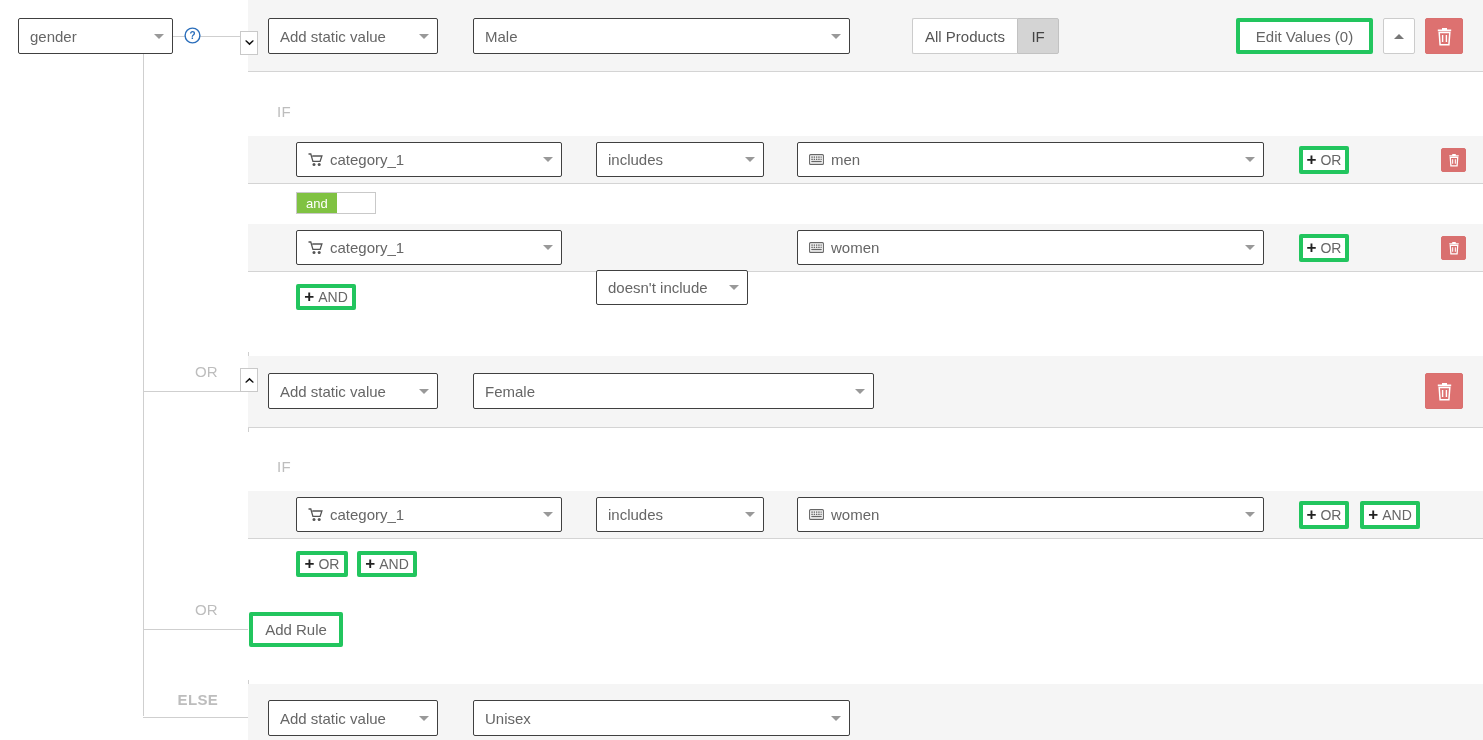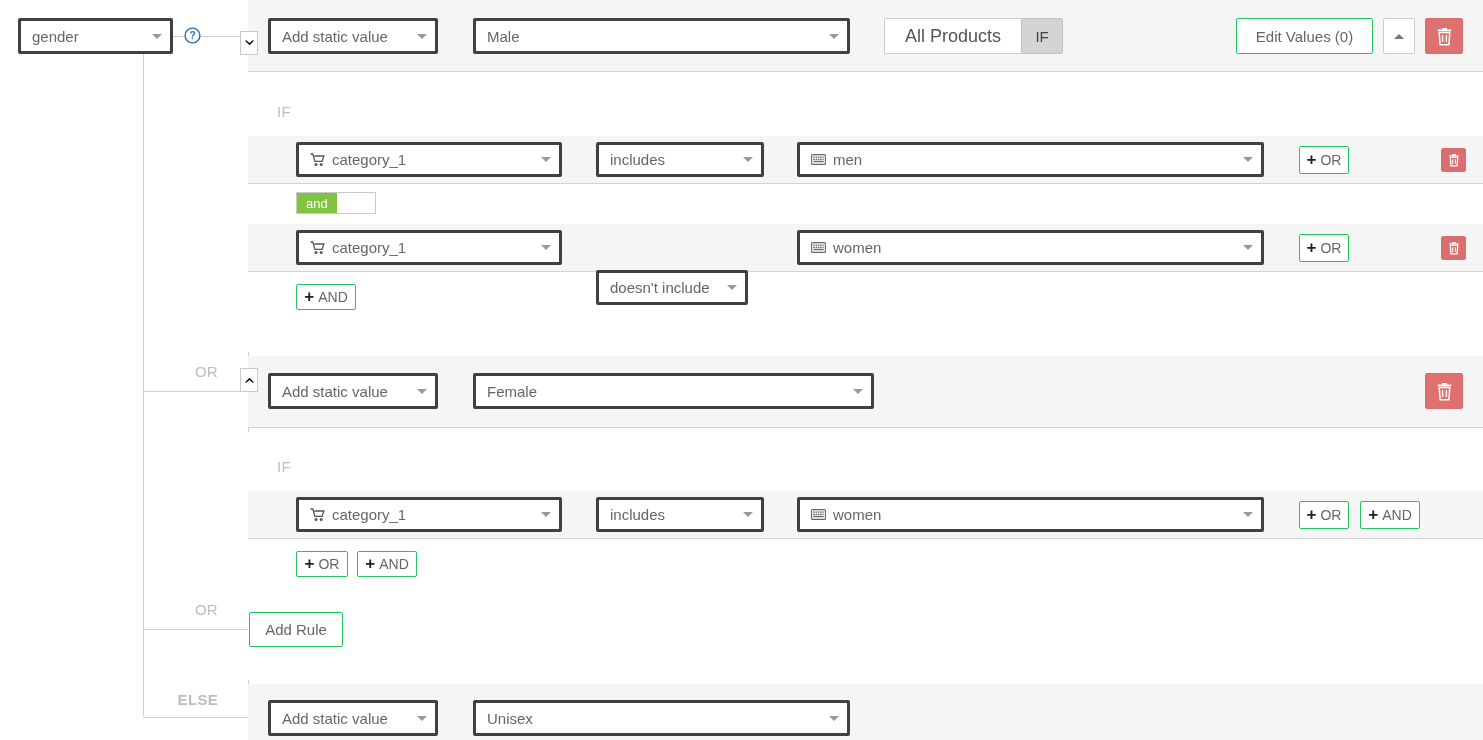--- a/index.html
+++ b/index.html
@@ -19,40 +19,40 @@
   .tree-v-rail{position:absolute;left:248px;top:0px;width:1px;background:#cfcfcf;}
   .tree-h{position:absolute;height:1px;background:#cfcfcf;}
 
   
   .band{position:absolute;left:248px;width:1235px;background:#f5f5f5;}
   .band-sep{position:absolute;left:248px;width:1235px;height:1px;background:#d4d4d4;}
 
   
   .sel{
     position:absolute;box-sizing:border-box;
-    background:#fff;border:3px solid #404040;border-radius:2px;
+    background:#fff;border:1px solid #404040;border-radius:2px;
     display:flex;align-items:center;
     padding:0 8px 0 11px;
     font-size:15px;color:#666;
     cursor:pointer;white-space:nowrap;
   }
   .sel .txt{flex:0 1 auto;overflow:hidden;text-overflow:ellipsis;}
   .sel .caret{
     margin-left:auto;
     width:0;height:0;
     border-left:5px solid transparent;
     border-right:5px solid transparent;
     border-top:5px solid #999;
     flex:0 0 auto;
   }
   .sel .licon{flex:0 0 auto;margin-right:7px;display:inline-flex;align-items:center;}
 
   .btn{
     position:absolute;box-sizing:border-box;
-    background:#fff;border:1px solid #22c55e;border-radius:2px;
+    background:#fff;border:4px solid #22c55e;border-radius:2px;
     display:flex;align-items:center;justify-content:center;
     font-size:14px;color:#666;cursor:pointer;white-space:nowrap;
   }
   .btn .plus{
     font-weight:bold;color:#222;font-size:17px;line-height:1;
     margin-right:4px;position:relative;top:-1px;
   }
   .btn-del{
     position:absolute;box-sizing:border-box;
     background:#d9706f;border:1px solid #d9706f;border-radius:2px;
@@ -60,21 +60,21 @@
   }
   .btn-del.big{background:#dd7170;}
 
   .lbl{position:absolute;color:#bdbdbd;font-size:15px;letter-spacing:.3px;}
   .lbl.r{text-align:right;}
 
   
   .seg{position:absolute;display:flex;box-sizing:border-box;}
   .seg .s1{
     background:#fff;border:1px solid #ccc;border-right:none;border-radius:2px 0 0 2px;
-    display:flex;align-items:center;padding:0 20px;font-size:18px;color:#555;cursor:pointer;
+    display:flex;align-items:center;padding:0 12px;font-size:15px;color:#555;cursor:pointer;margin-left:28px;
   }
   .seg .s2{
     background:#d4d4d4;border:1px solid #c2c2c2;border-radius:0 2px 2px 0;
     display:flex;align-items:center;justify-content:center;width:40px;
     font-size:15px;color:#444;cursor:pointer;
   }
 
   
   .chev{
     position:absolute;box-sizing:border-box;width:18px;height:24px;

